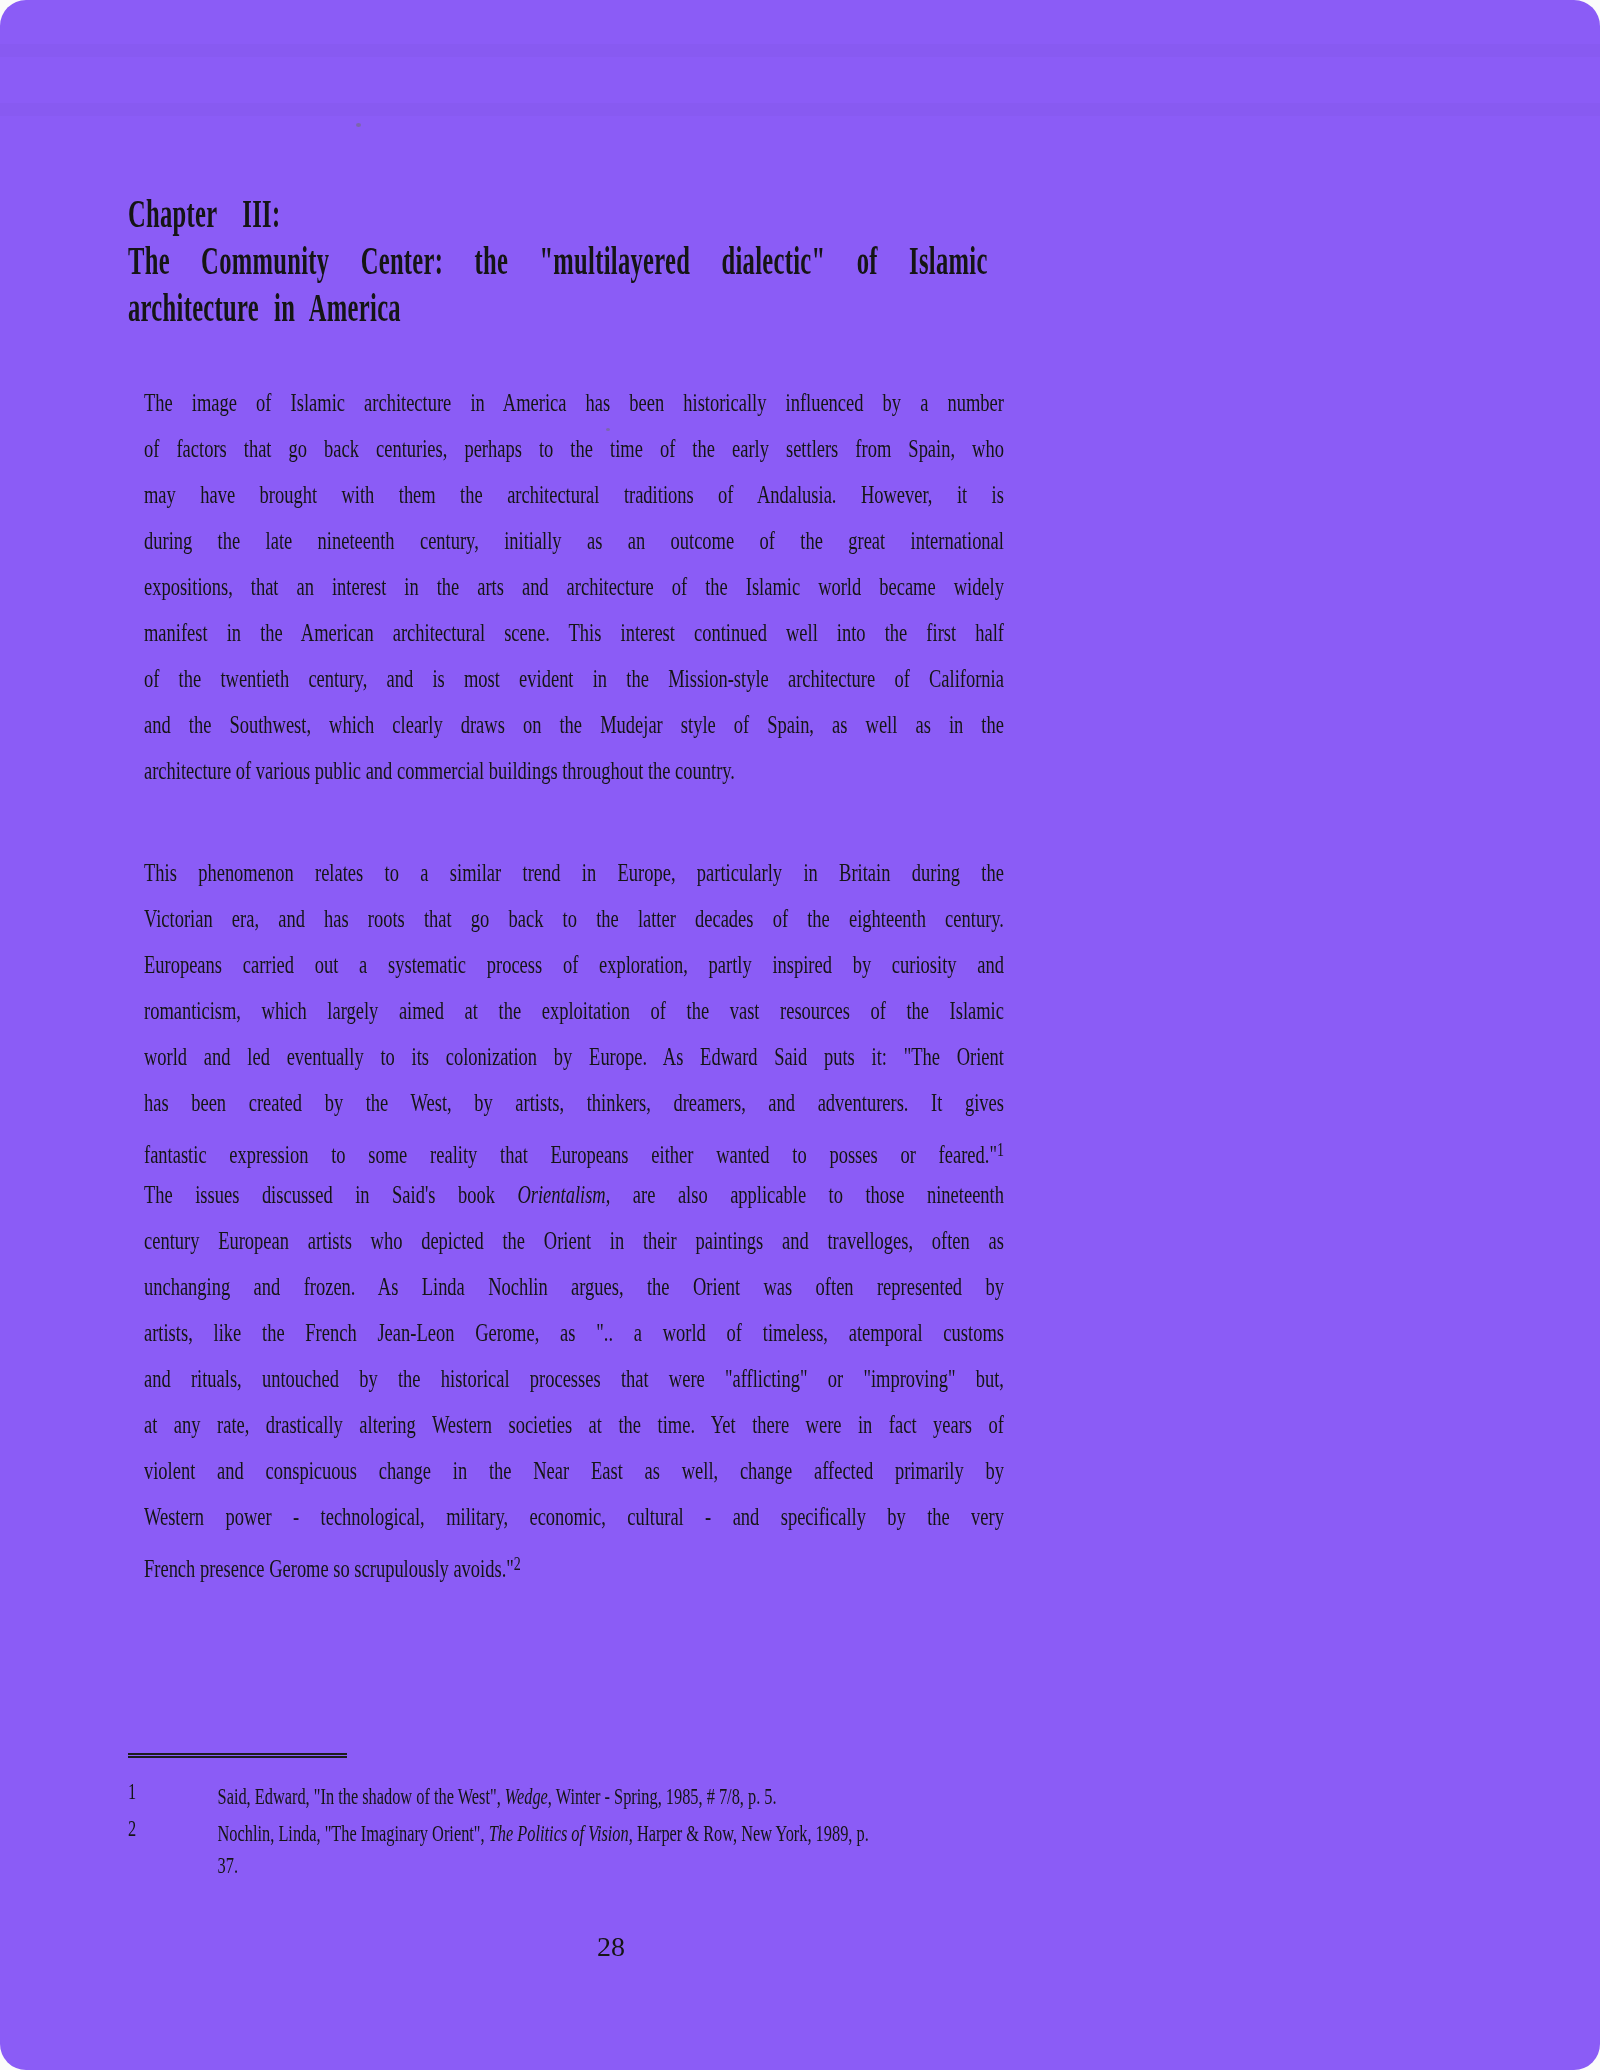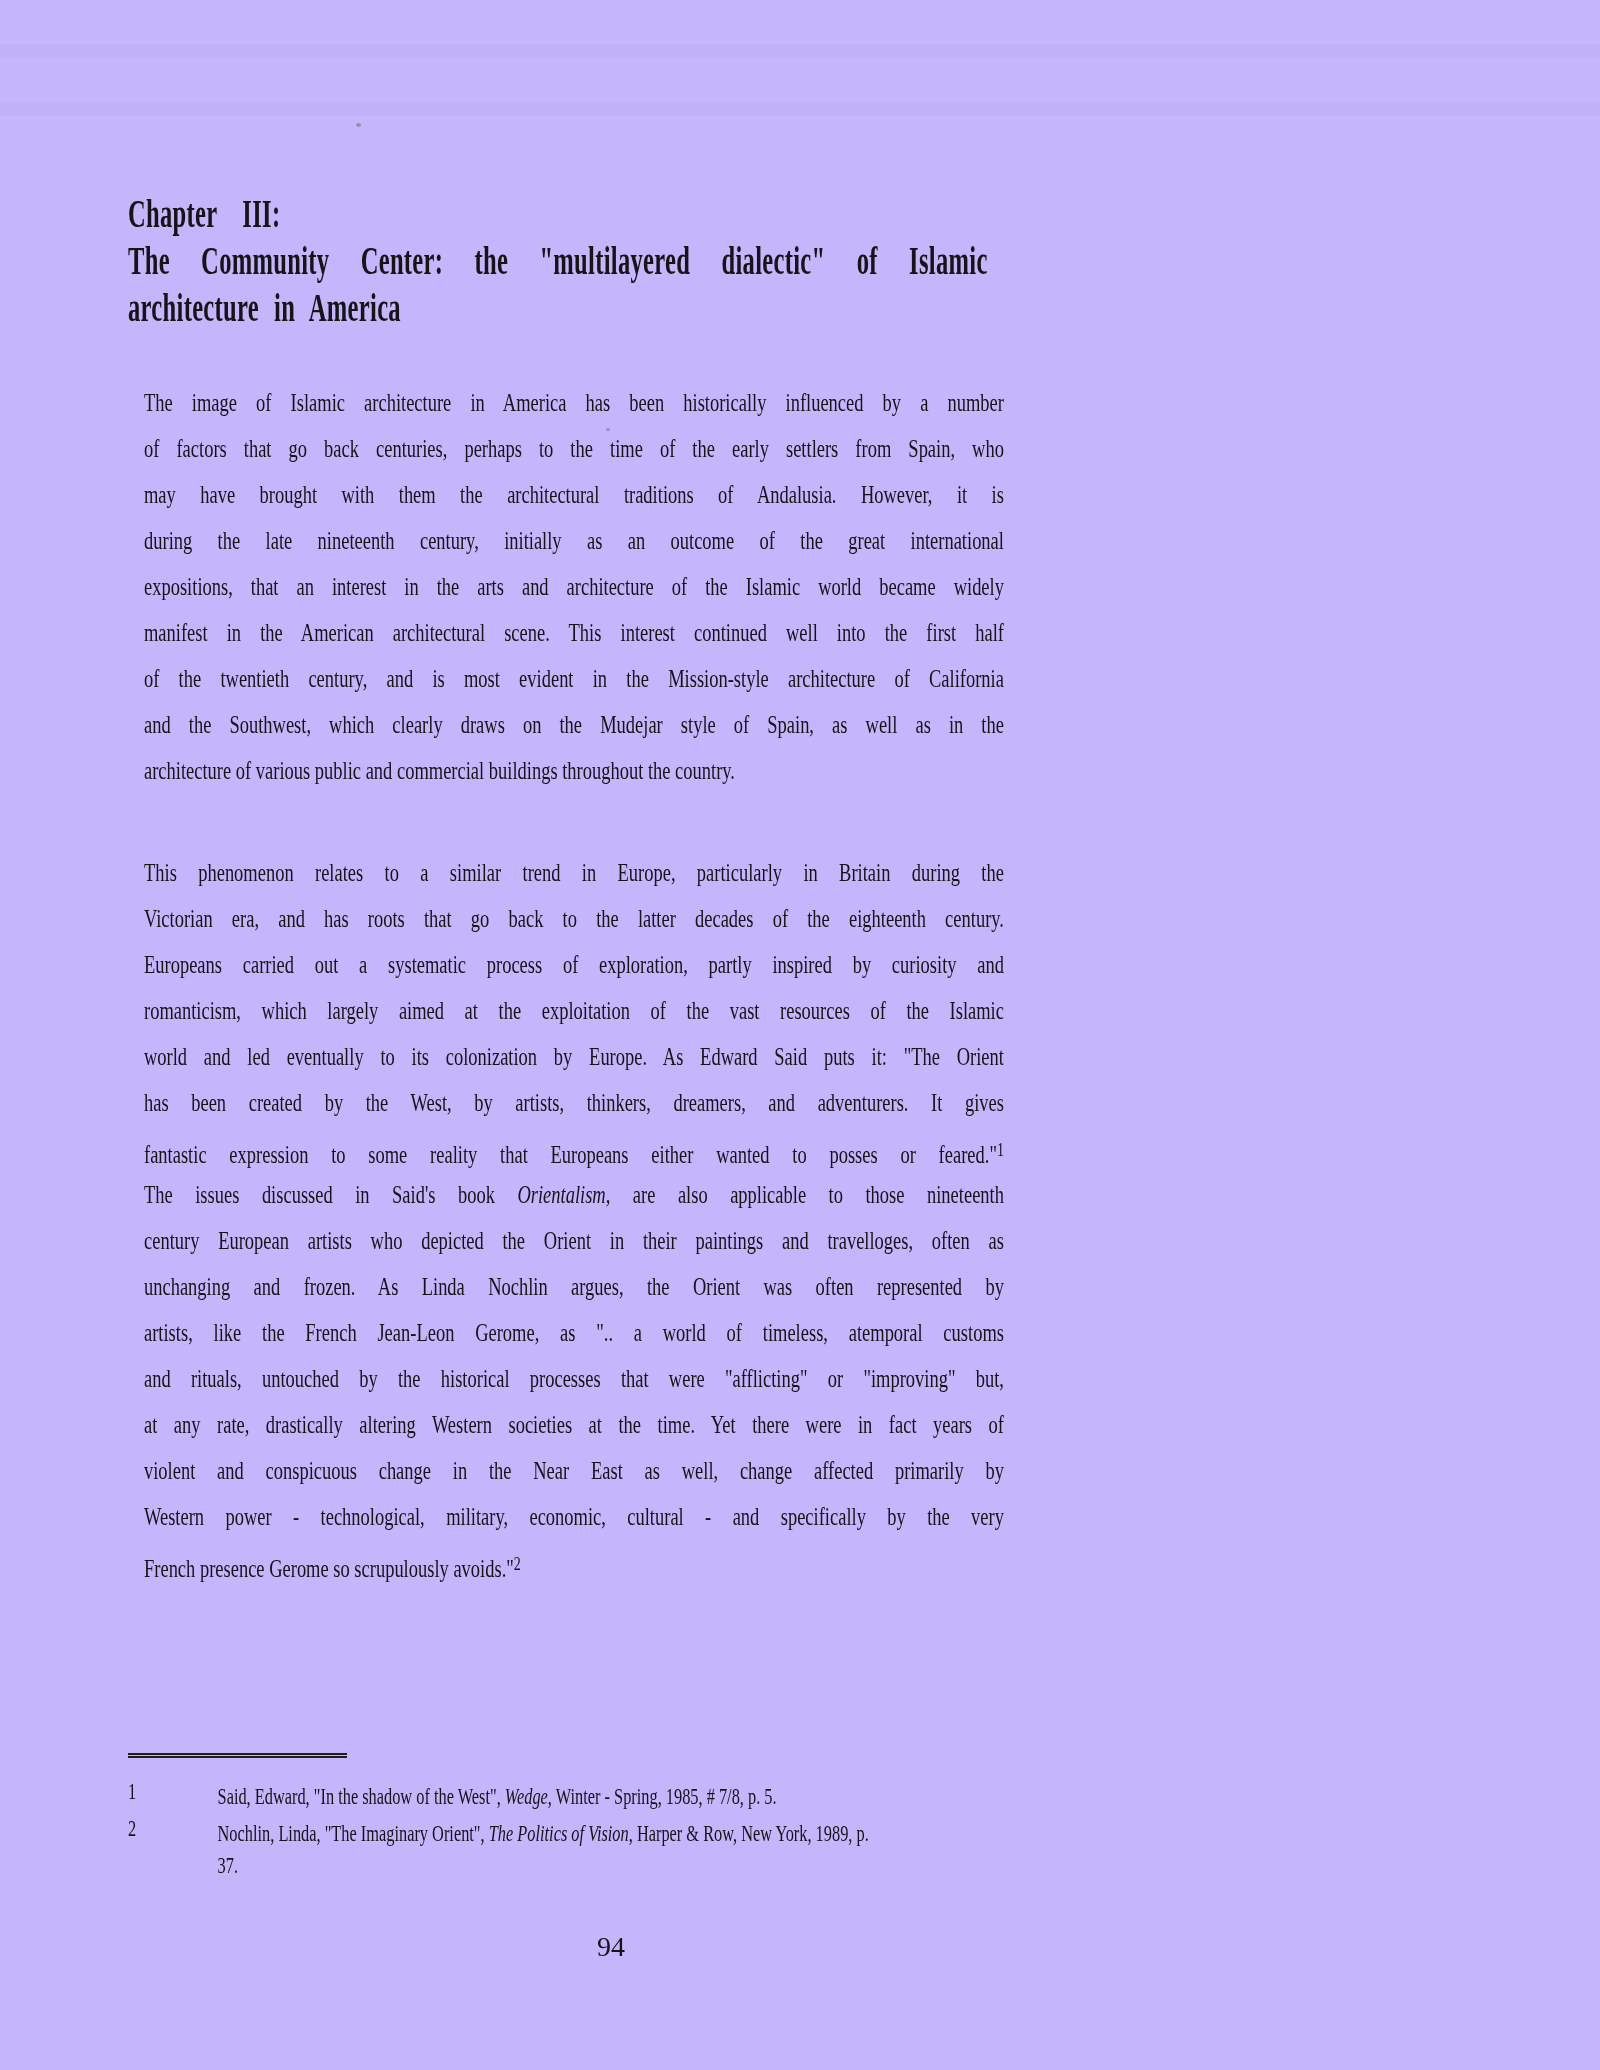--- a/index.html
+++ b/index.html
@@ -2,21 +2,21 @@
 <html><head>
 <meta charset="utf-8">
 <style>
   html,body{margin:0;padding:0;}
   body{
     width:1600px;height:2070px;position:relative;
     background:#fbfbfa;color:#151515;
     font-family:"Liberation Serif","DejaVu Serif",serif;
     overflow:hidden;
   }
-  .page{position:absolute;inset:0;background:#c4b5fd;}
+  .page{position:absolute;inset:0;background:#8b5cf6;border-radius:26px;}
   .scan-band{position:absolute;left:0;width:1600px;background:rgba(0,0,0,0.018);}
   .speck{position:absolute;background:#6f6f6f;border-radius:50%;opacity:.55;}
 
   
   .title-block{position:absolute;left:128px;top:190px;}
   .title-line{
     font-weight:bold;font-size:40px;line-height:47px;height:47px;
     width:1400px;transform:scaleX(0.614);transform-origin:0 0;
     word-spacing:14px;letter-spacing:0.5px;white-space:nowrap;overflow:hidden;
   }
@@ -96,14 +96,14 @@
       </div>
     </div>
 
   <div class="fn-rule"></div>
   <div class="fn-block" id="fn-block">
       <div class="fnline"><span class="fn-marker">1</span><span>Said, Edward, "In the shadow of the West", </span><span class="it">Wedge</span><span>, Winter - Spring, 1985, # 7/8, p. 5.</span></div>
       <div class="fnline"><span class="fn-marker">2</span><span>Nochlin, Linda, "The Imaginary Orient", </span><span class="it">The Politics of Vision</span><span>, Harper &amp; Row, New York, 1989, p.</span></div>
       <div class="fnline"><span class="fn-marker"></span><span>37.</span></div>
     </div>
 
-  <div class="pageno">94</div>
+  <div class="pageno">28</div>
 </div>
 
 </body></html>

